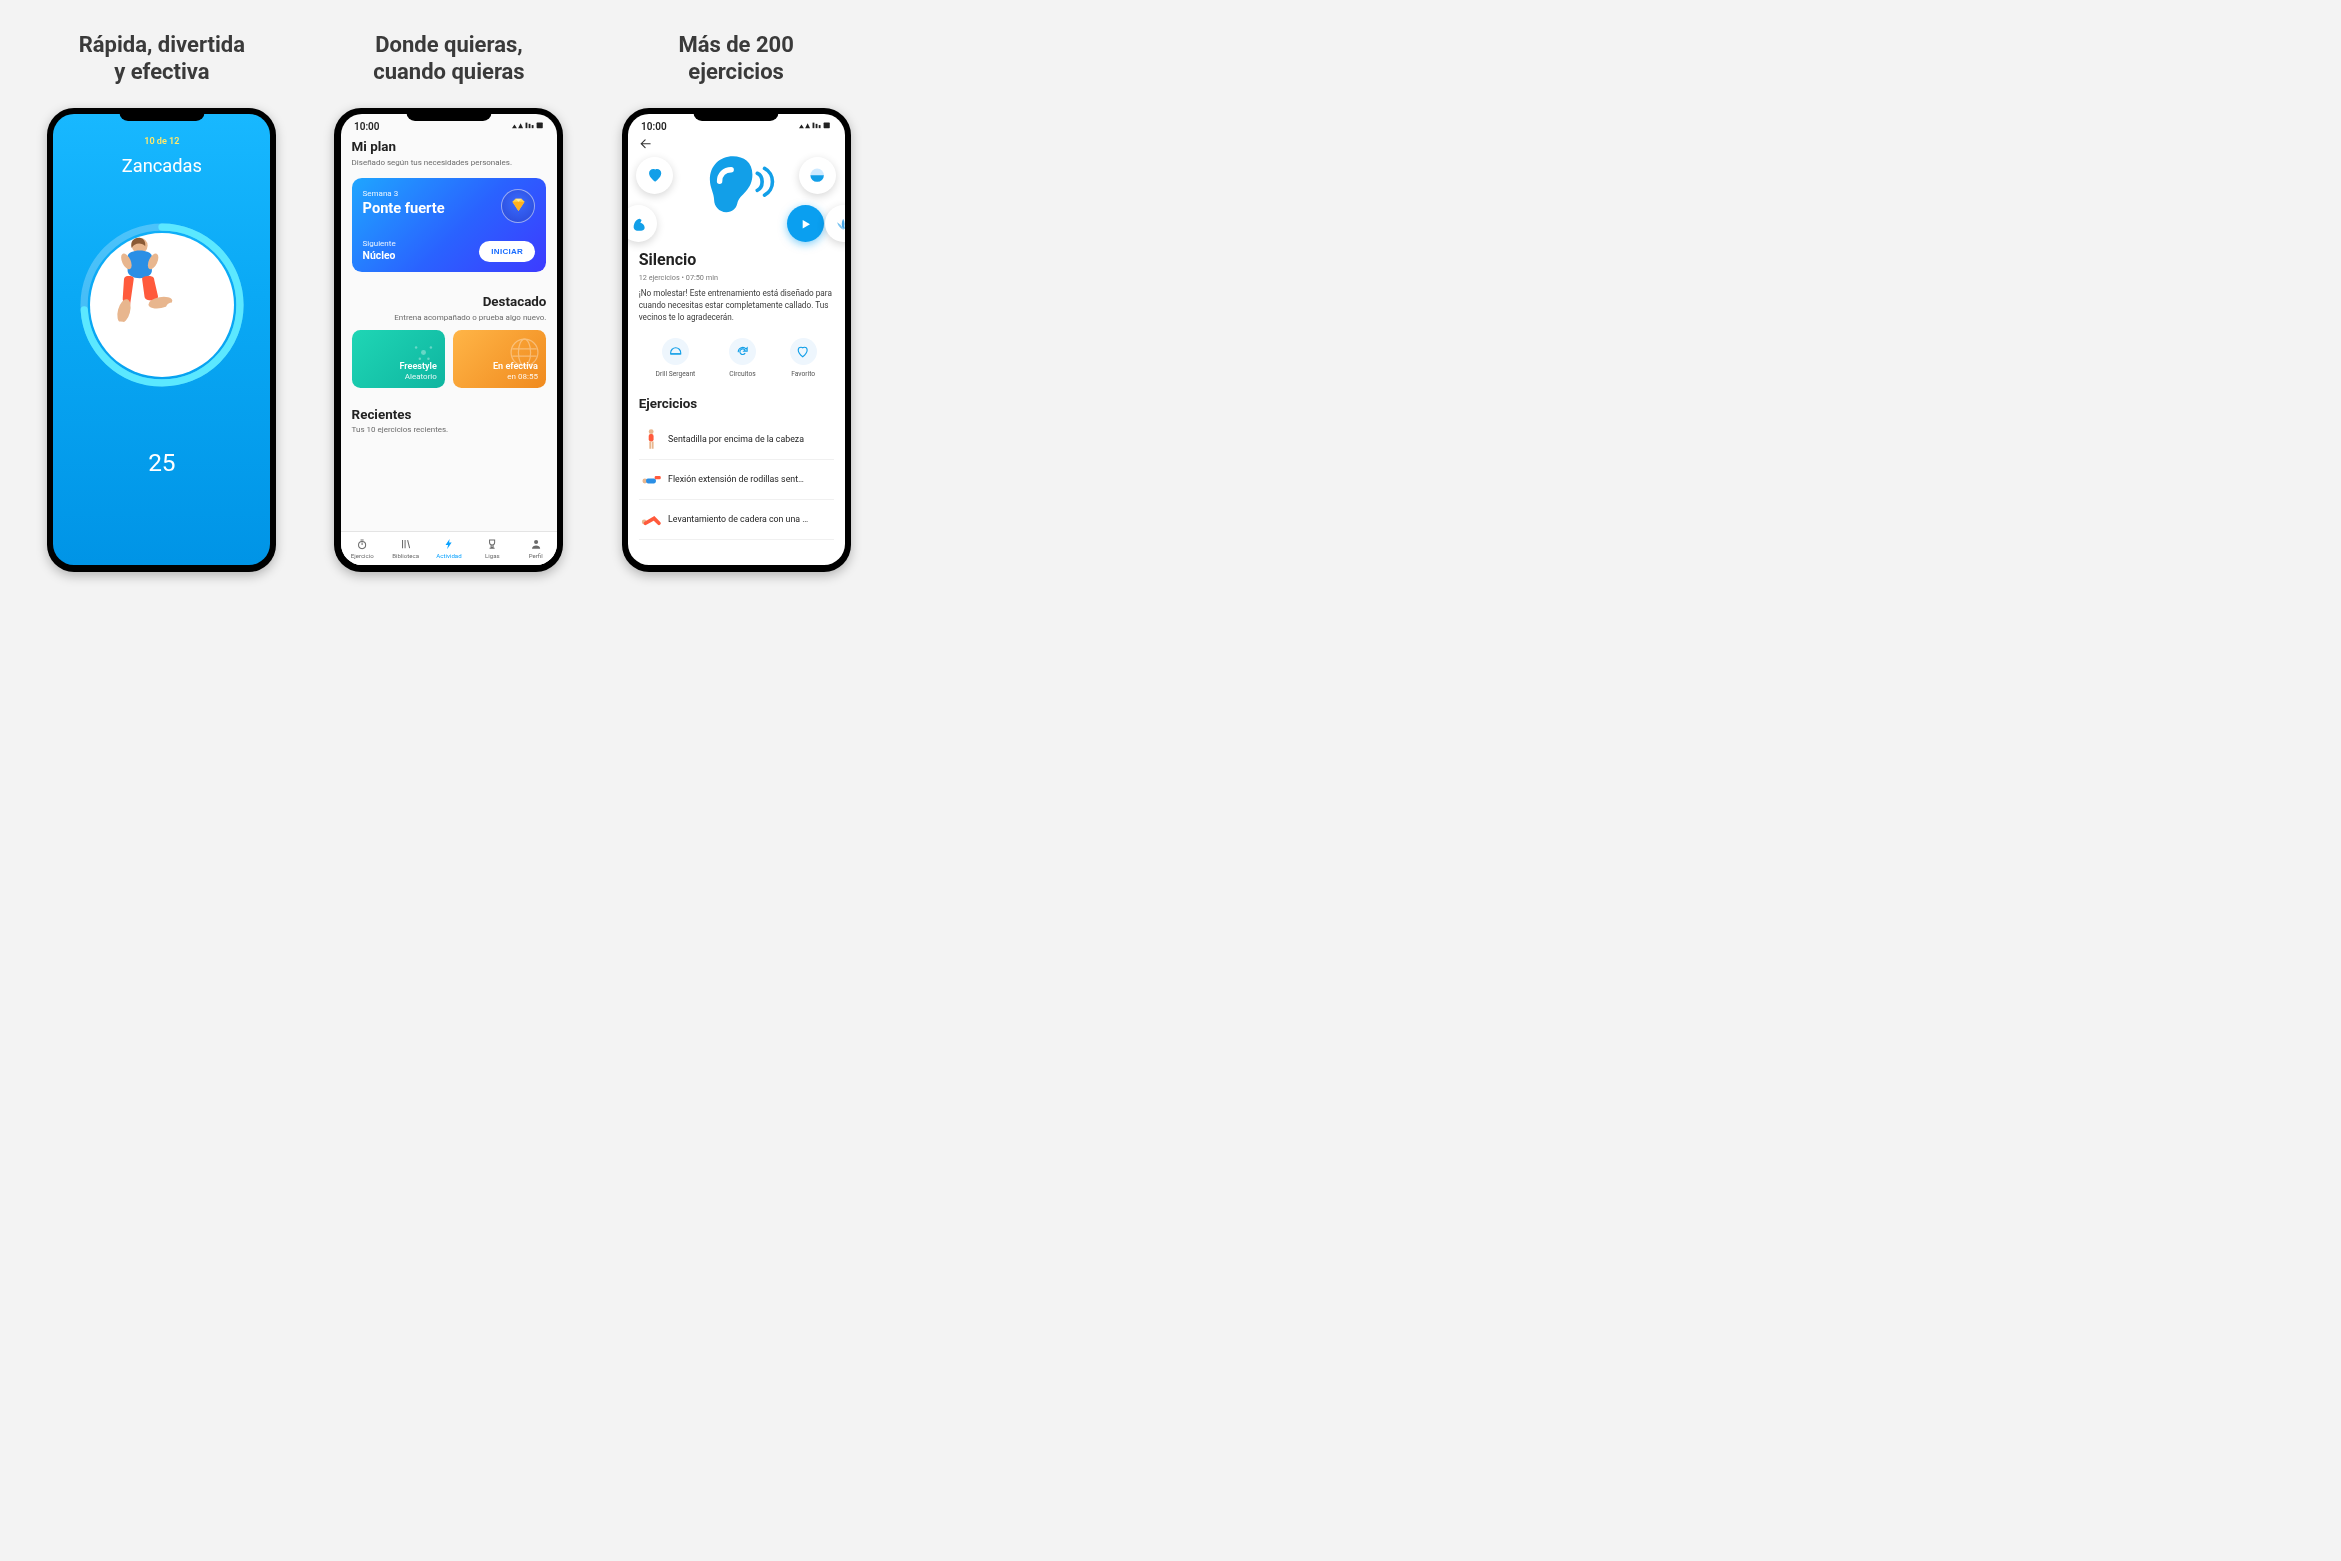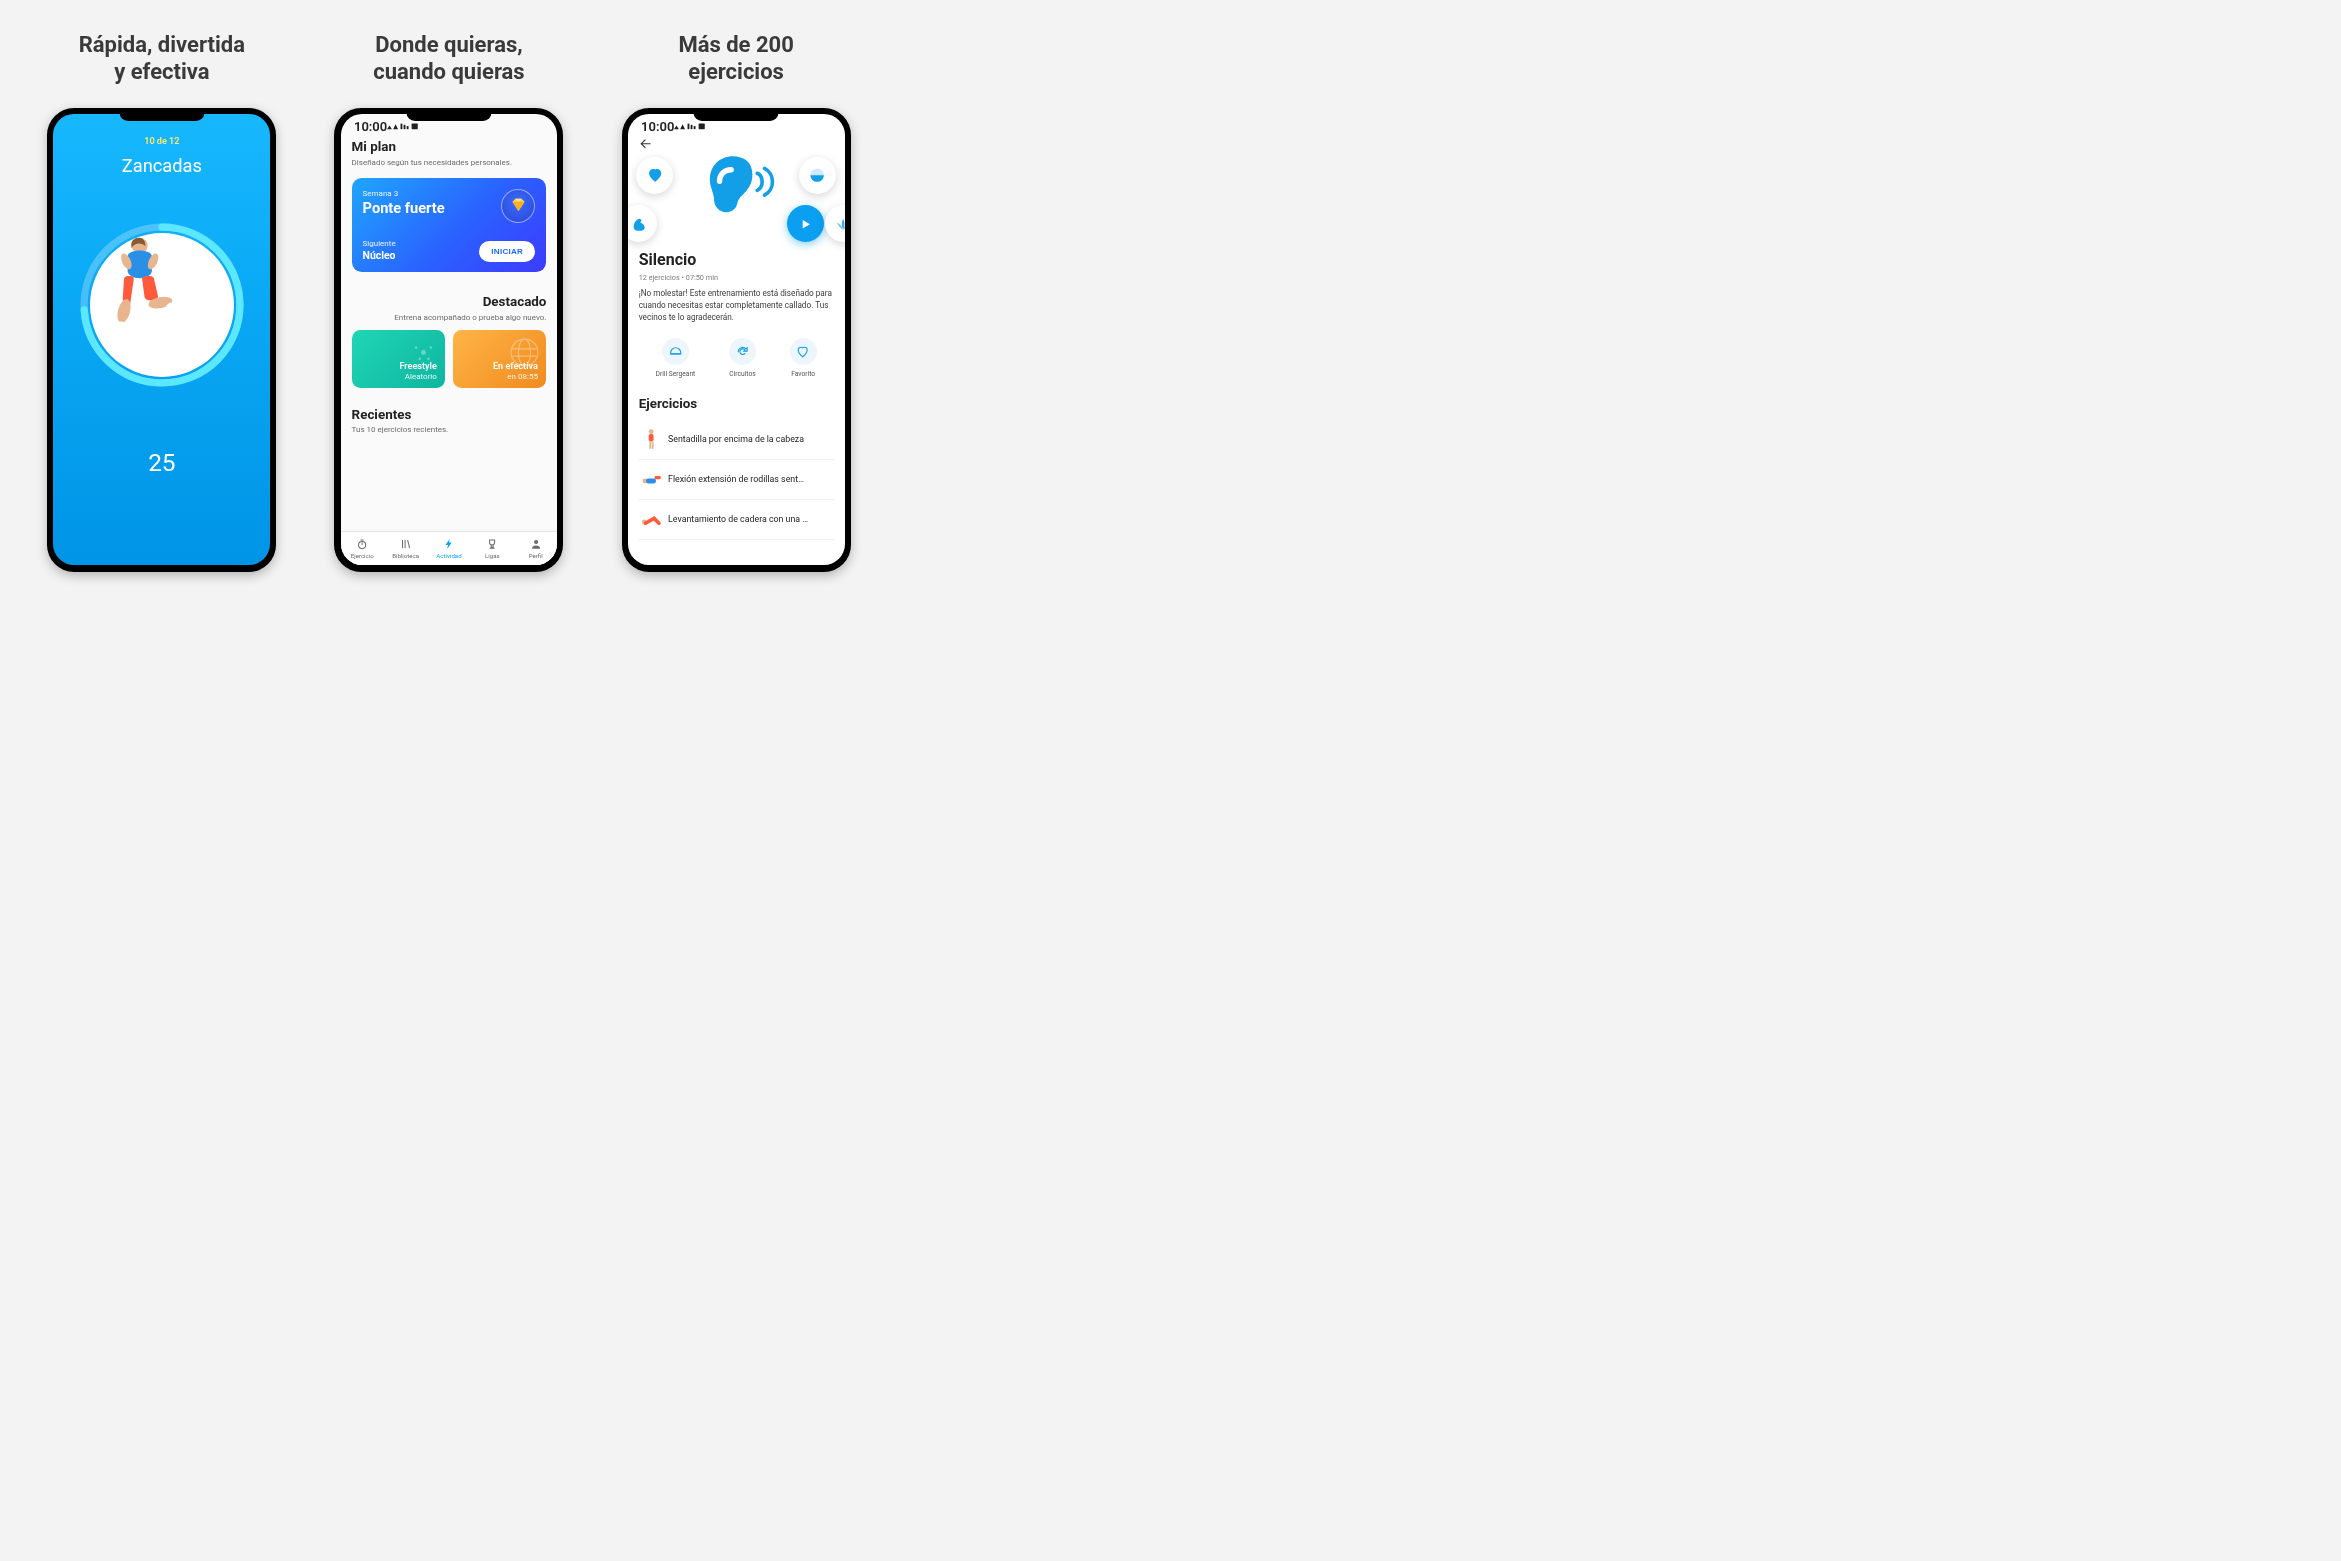--- a/index.html
+++ b/index.html
@@ -16,21 +16,21 @@
 .scr1 .top { margin-top: 22px; text-align: center; }
 .scr1 .step { color: #ffe96b; font-size: 9.1px; font-weight: 600; }
 .scr1 .ex-name { font-size: 18.3px; font-weight: 400; margin-top: 9px; }
 .ring-wrap { margin-top: 45px; position: relative; width: 168px; height: 168px; }
 .ring-wrap svg { position: absolute; inset: 0; }
 .ring-center { position: absolute; top: 12.2px; left: 12.2px; width: 144px; height: 144px; background: #fff; border-radius: 50%; display: flex; align-items: center; justify-content: center; }
 .avatar svg { width: 91px; height: 104px; }
 .rep-count { margin-top: 59px; font-size: 24.4px; font-weight: 400; }
 
 
-.statusbar { display: flex; align-items: center; padding: 6.1px 13.4px 0; font-size: 13px; font-weight: 600; color: #222; height: 19.5px; }
+.statusbar { display: flex; justify-content: space-between; align-items: center; padding: 6.1px 13.4px 0; font-size: 10px; font-weight: 600; color: #222; height: 19.5px; }
 .status-icons svg { height: 8px; }
 
 
 .scr2 { background: #fafafa; display: flex; flex-direction: column; }
 .scr2-body { padding: 6.1px 11px 0; flex: 1; overflow: hidden; }
 .sec-title { font-size: 13.4px; font-weight: 700; color: #222; }
 .sec-sub { font-size: 8px; color: #6b6b6b; margin-top: 3.7px; }
 .plan-card { margin-top: 11px; border-radius: 9.8px; padding: 11px 11px 9.8px; color: #fff; background: linear-gradient(135deg, #1fa6ff 0%, #2a62ff 55%, #3d3bff 100%); position: relative; }
 .plan-week { font-size: 8px; opacity: .9; }
 .plan-name { font-size: 14.6px; font-weight: 700; margin-top: 1.2px; }

